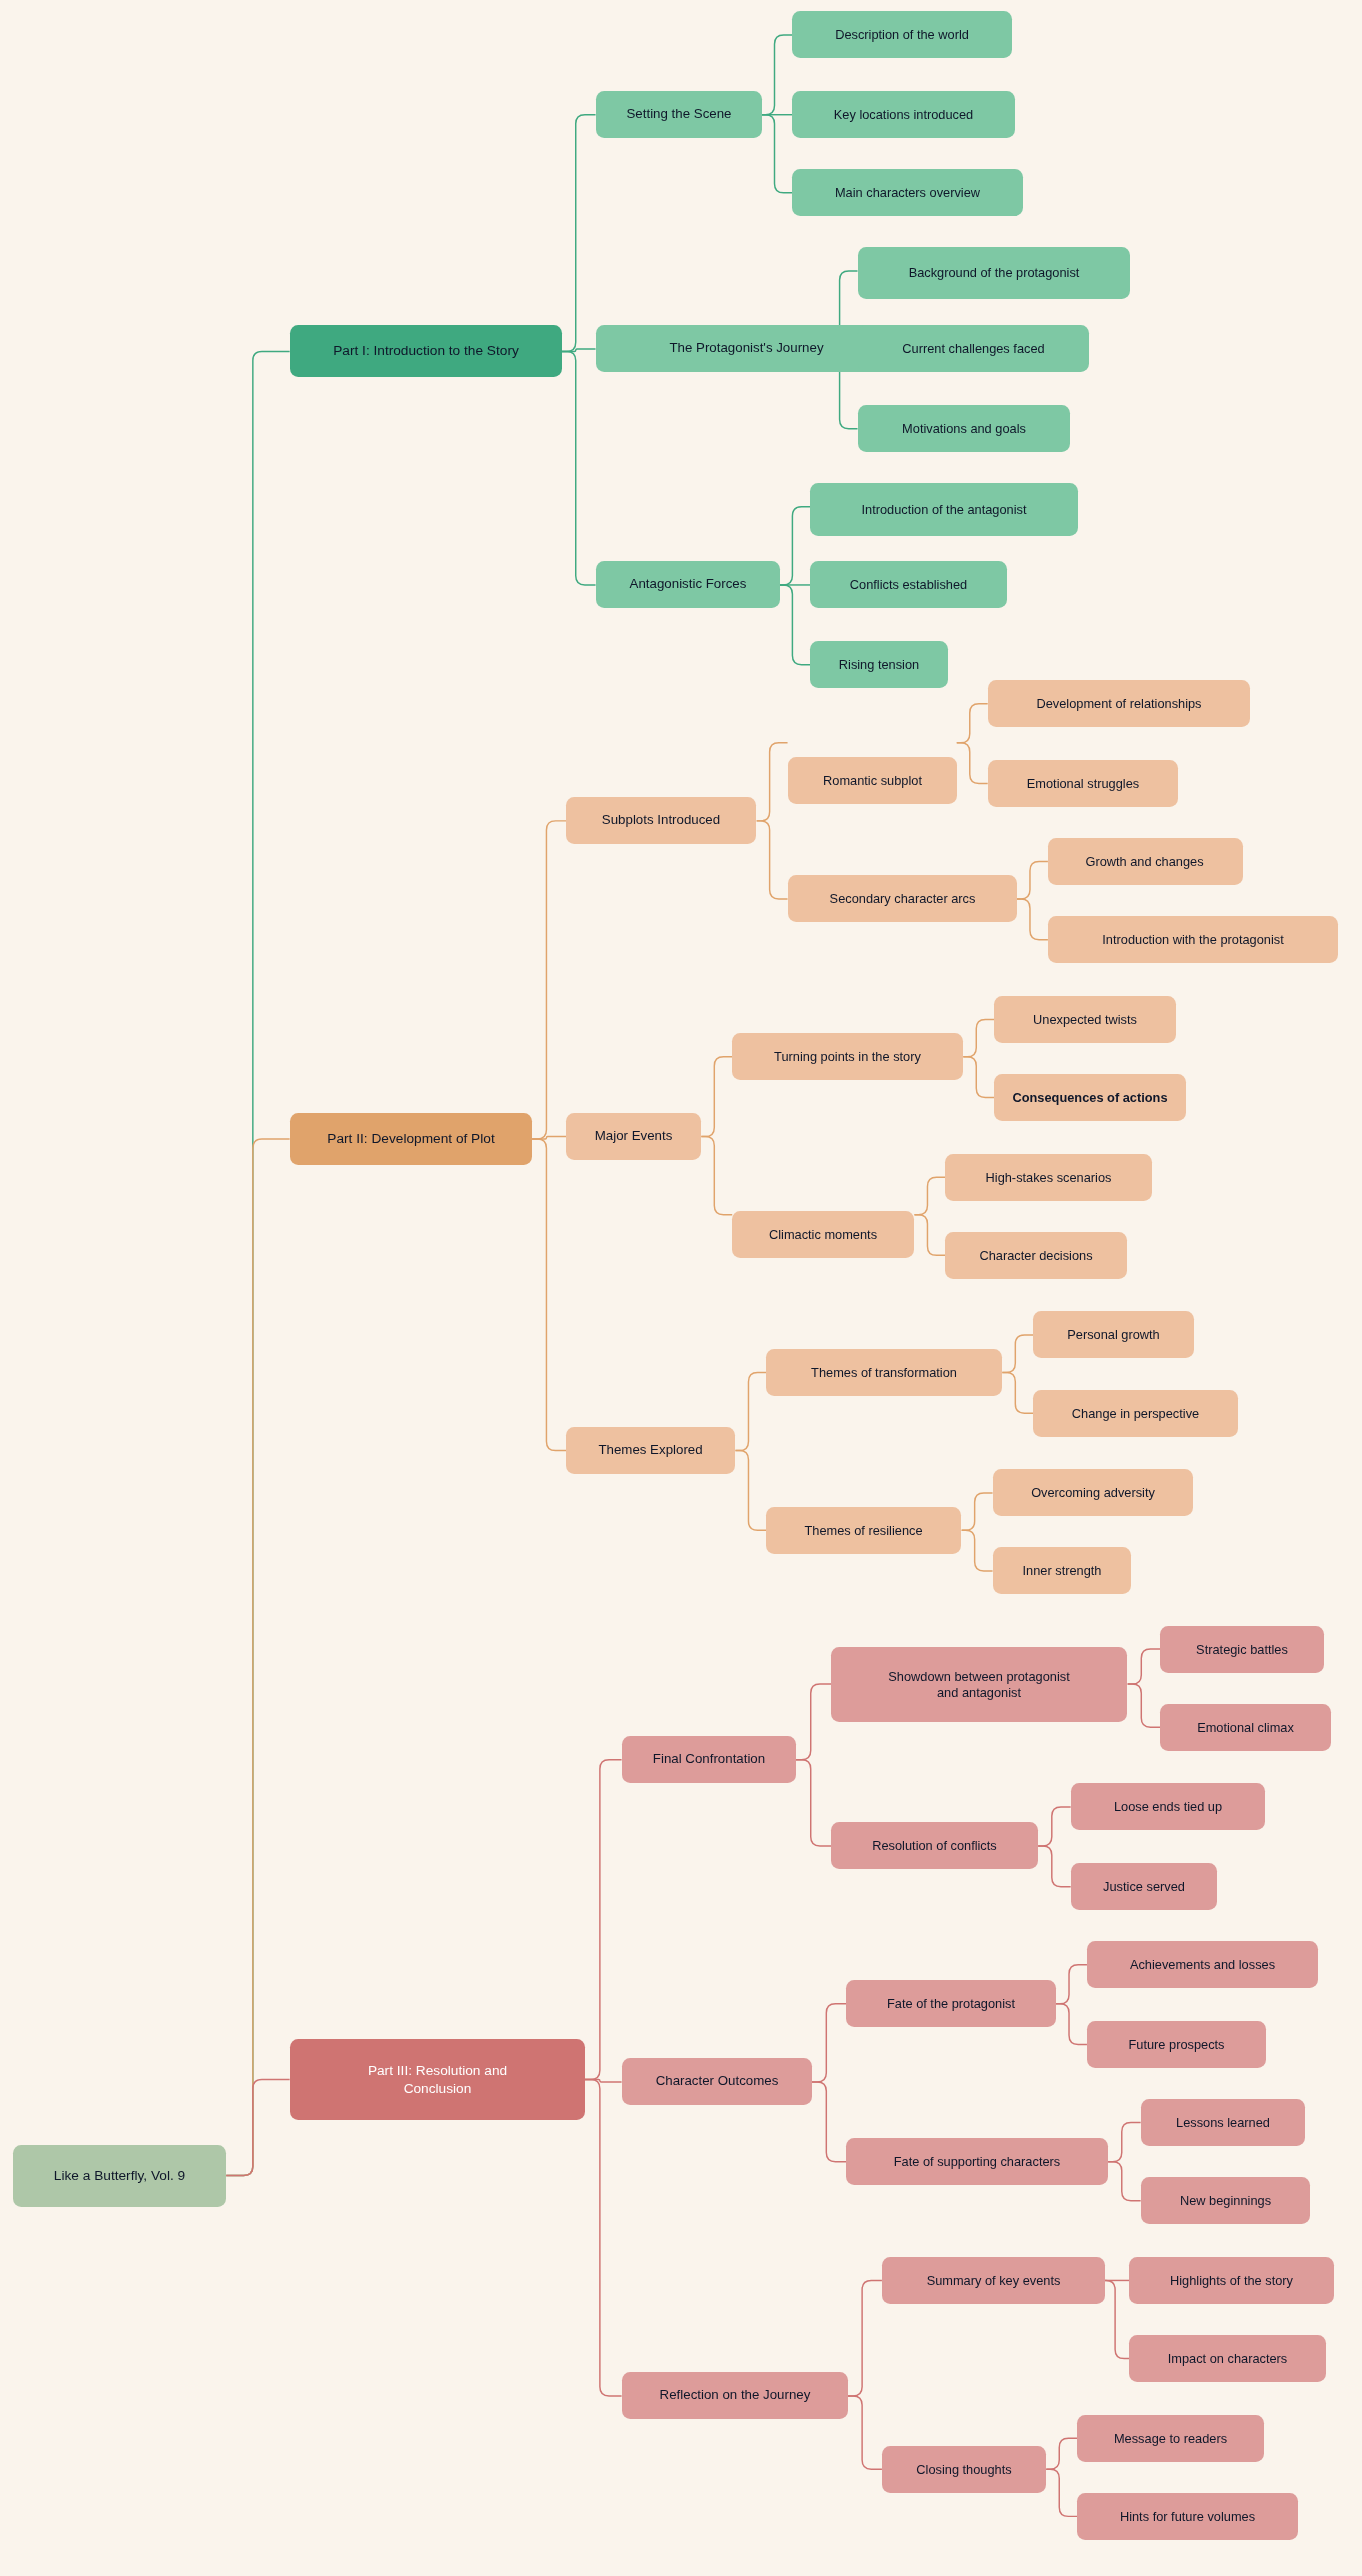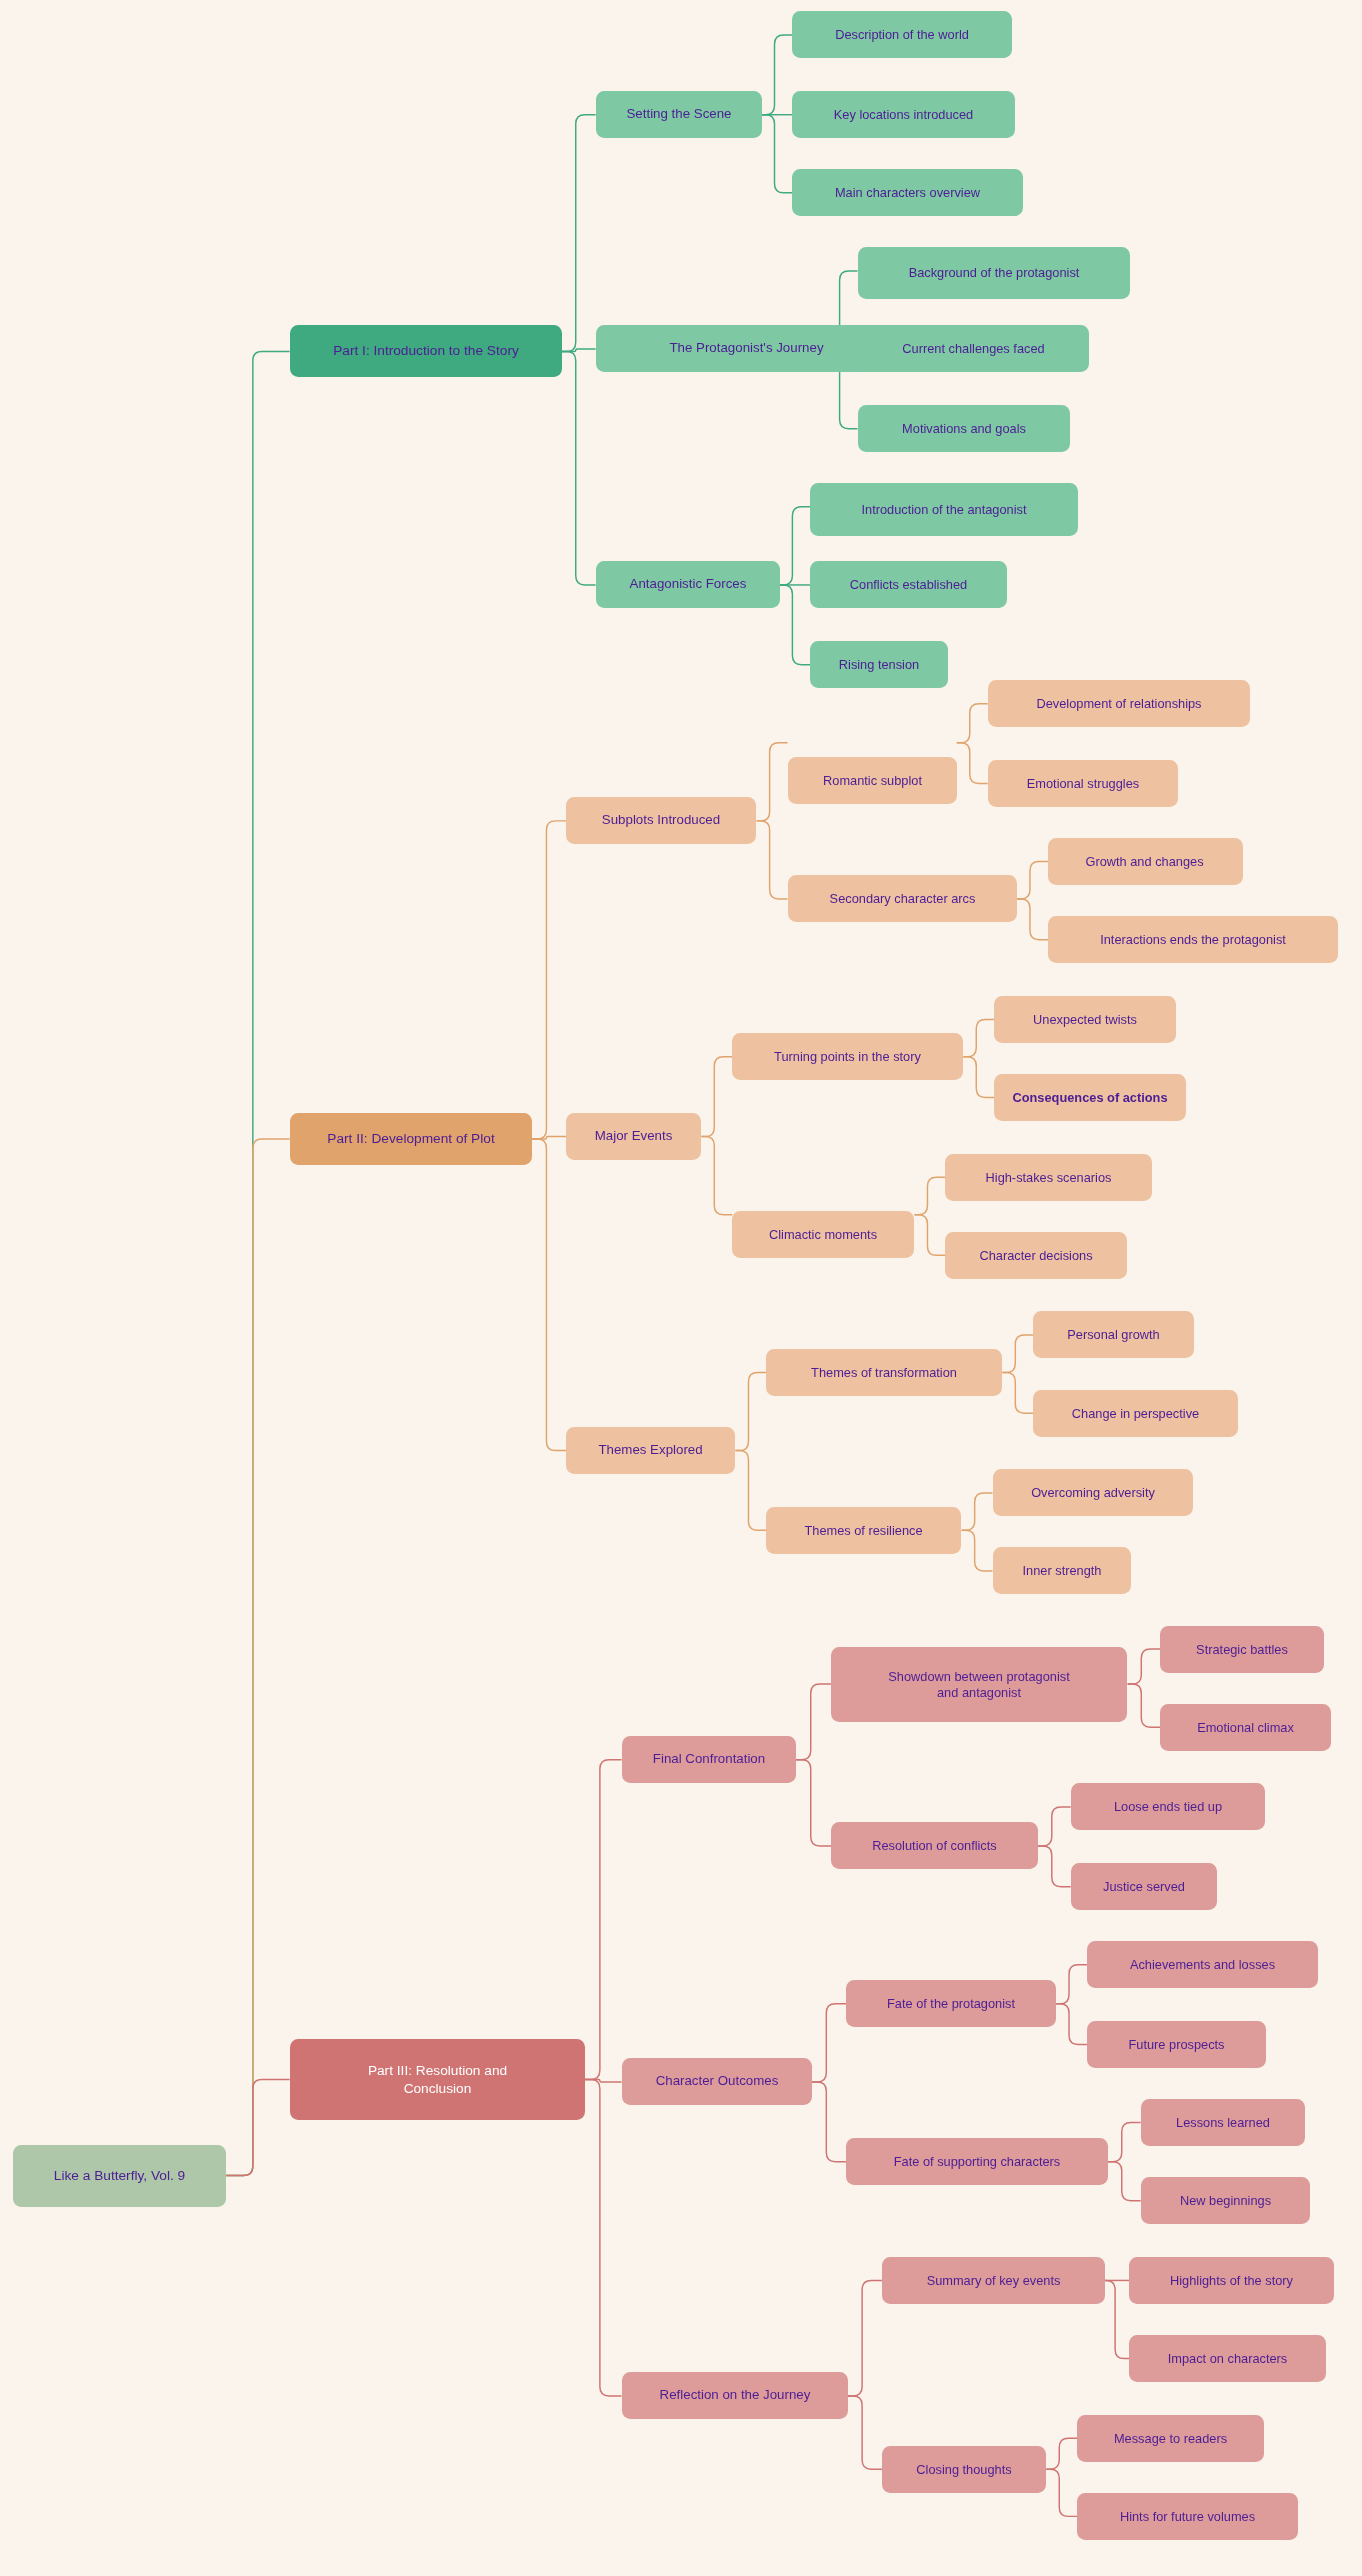--- a/index.html
+++ b/index.html
@@ -11,21 +11,21 @@
   }
   #canvas{position:relative;width:1363px;height:2576px;}
   svg.links{position:absolute;left:0;top:0;width:1363px;height:2576px;pointer-events:none;}
 
   .node{
     position:absolute;
     box-sizing:border-box;
     display:flex;align-items:center;justify-content:center;
     text-align:center;
     border-radius:8.2px;
-    color:#4c1d95;
+    color:#0f172a;
     line-height:1.25;
     white-space:pre-line;
     padding:0 10px;
   }
   .lvl0{font-size:13.7px;}
   .lvl1{font-size:13.7px;}
   .lvl2{font-size:13.3px;}
   .lvl3{font-size:12.8px;}
   .white-text{color:#ffffff;}
 </style>
@@ -107,21 +107,21 @@
       <div class="node lvl3" style="left: 810px; top: 483px; width: 268px; height: 53px; background: rgb(126, 200, 164);">Introduction of the antagonist</div>
       <div class="node lvl3" style="left: 810px; top: 561px; width: 197px; height: 47px; background: rgb(126, 200, 164);">Conflicts established</div>
       <div class="node lvl3" style="left: 810px; top: 641px; width: 138px; height: 47px; background: rgb(126, 200, 164);">Rising tension</div>
       <div class="node lvl1" style="left: 290px; top: 1113px; width: 242px; height: 52px; background: rgb(224, 163, 107);">Part II: Development of Plot</div>
       <div class="node lvl2" style="left: 566px; top: 797px; width: 190px; height: 47px; background: rgb(238, 193, 160);">Subplots Introduced</div>
       <div class="node lvl3" style="left: 788px; top: 757px; width: 169px; height: 47px; background: rgb(238, 193, 160);">Romantic subplot</div>
       <div class="node lvl3" style="left: 988px; top: 680px; width: 262px; height: 47px; background: rgb(238, 193, 160);">Development of relationships</div>
       <div class="node lvl3" style="left: 988px; top: 760px; width: 190px; height: 47px; background: rgb(238, 193, 160);">Emotional struggles</div>
       <div class="node lvl3" style="left: 788px; top: 875px; width: 229px; height: 47px; background: rgb(238, 193, 160);">Secondary character arcs</div>
       <div class="node lvl3" style="left: 1048px; top: 838px; width: 195px; height: 47px; background: rgb(238, 193, 160); padding-left: 8px;">Growth and changes</div>
-      <div class="node lvl3" style="left: 1048px; top: 916px; width: 290px; height: 47px; background: rgb(238, 193, 160);">Interactions ends the protagonist</div>
+      <div class="node lvl3" style="left: 1048px; top: 916px; width: 290px; height: 47px; background: rgb(238, 193, 160);">Introduction with the protagonist</div>
       <div class="node lvl2" style="left: 566px; top: 1113px; width: 135px; height: 47px; background: rgb(238, 193, 160);">Major Events</div>
       <div class="node lvl3" style="left: 732px; top: 1033px; width: 231px; height: 47px; background: rgb(238, 193, 160);">Turning points in the story</div>
       <div class="node lvl3" style="left: 994px; top: 996px; width: 182px; height: 47px; background: rgb(238, 193, 160);">Unexpected twists</div>
       <div class="node lvl3" style="left: 994px; top: 1074px; width: 192px; height: 47px; background: rgb(238, 193, 160); font-weight: bold;">Consequences of actions</div>
       <div class="node lvl3" style="left: 732px; top: 1191px; width: 182px; height: 47px; background: rgb(238, 193, 160); margin-top: 20px;">Climactic moments</div>
       <div class="node lvl3" style="left: 945px; top: 1154px; width: 207px; height: 47px; background: rgb(238, 193, 160);">High-stakes scenarios</div>
       <div class="node lvl3" style="left: 945px; top: 1232px; width: 182px; height: 47px; background: rgb(238, 193, 160);">Character decisions</div>
       <div class="node lvl2" style="left: 566px; top: 1427px; width: 169px; height: 47px; background: rgb(238, 193, 160);">Themes Explored</div>
       <div class="node lvl3" style="left: 766px; top: 1349px; width: 236px; height: 47px; background: rgb(238, 193, 160);">Themes of transformation</div>
       <div class="node lvl3" style="left: 1033px; top: 1311px; width: 161px; height: 47px; background: rgb(238, 193, 160);">Personal growth</div>

